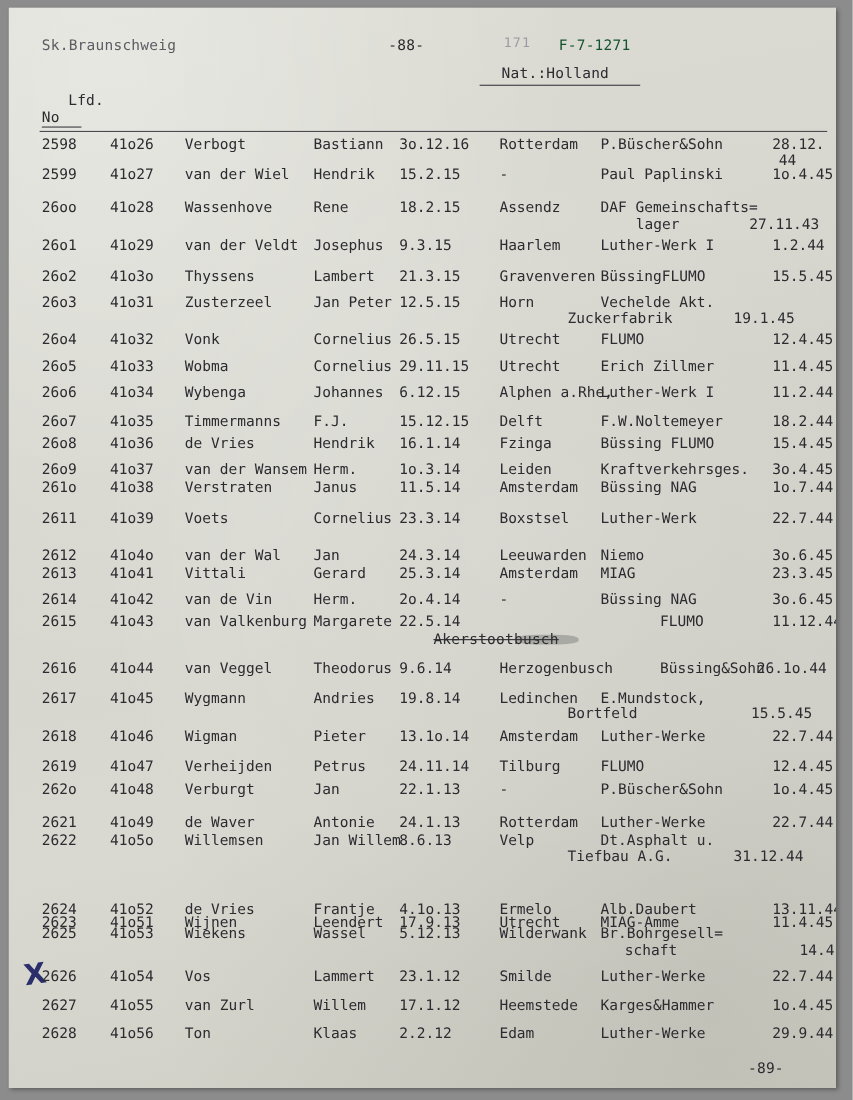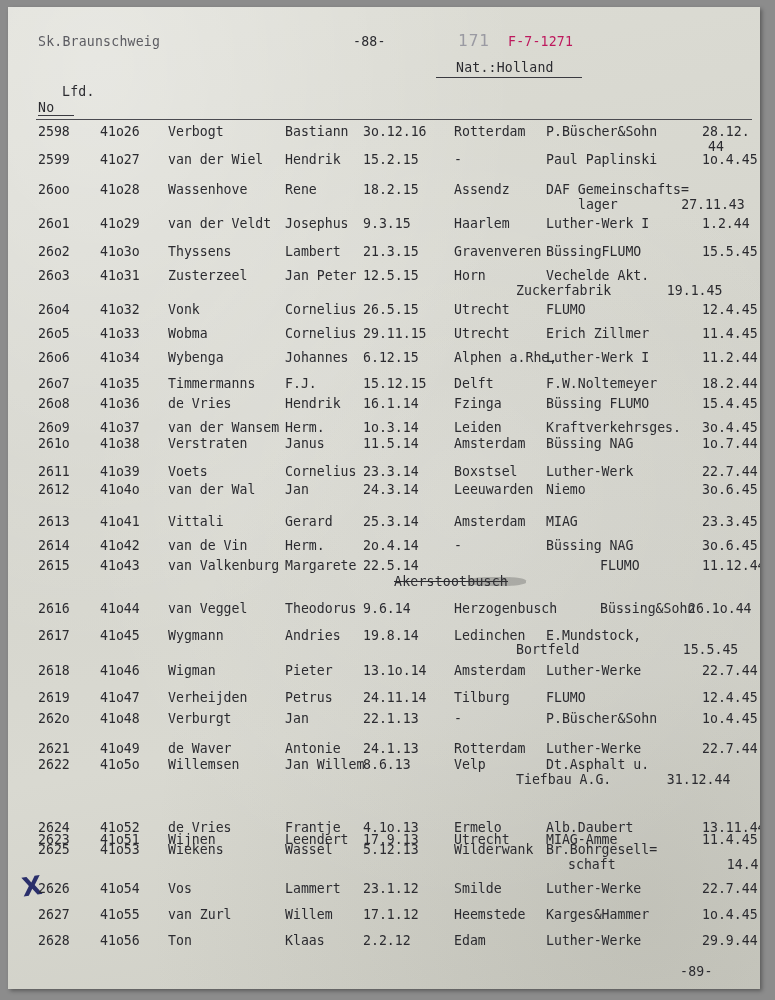--- a/index.html
+++ b/index.html
@@ -45,21 +45,21 @@
     line-height: 1;
     padding-left: 15px;
   }
   .tx {
     position: absolute;
     white-space: pre;
     font-family: "DejaVu Sans Mono", monospace;
     letter-spacing: 0.2px;
   }
   .faint { color: #5c5c62; }
-  .vfaint { color: #be185d; }
+  .vfaint { color: #14532d; }
   .strike { text-decoration: line-through; }
   .hdr-rule {
     position: absolute;
     background: #3a3a40;
     height: 1px;
   }
   .row-line { position: absolute; white-space: pre; }
   
   .c-no      { position: absolute; left: 0px;   white-space: pre; }
   .c-lfd     { position: absolute; left: 62px;  white-space: pre; }
@@ -93,21 +93,21 @@
   }
 </style>
 </head>
 <body>
 
 <div id="page">
   <div class="sheet-inner">
 
     <div class="tx faint" style="left:30px; top:28px;">Sk.Braunschweig</div>
     <div class="tx" style="left:345px; top:28px;">-88-</div>
-    <div class="tx stamp-faint" style="left:450px; top:26px; font-size:16px;">171</div>
+    <div class="tx stamp-faint" style="left:450px; top:26px; font-size:12px;">171</div>
     <div class="tx vfaint" style="left:500px; top:28px;">F-7-1271</div>
 
     <div class="tx" style="left:448px; top:54px;">Nat.:Holland</div>
     <div class="hdr-rule" style="left:428px; top:70px; width:146px;"></div>
 
     <div class="tx" style="left:30px; top:78px;margin-left:24px;">Lfd.</div>
     <div class="tx" style="left:30px; top:94px;">No</div>
     <div class="hdr-rule" style="left:30px; top:108px; width:36px;"></div>
 
     <div class="hdr-rule" style="left:28px; top:112px; width:716px; background:#4a4a50;"></div>
@@ -125,21 +125,21 @@
         <div class="row-line" style="left: 30px; top: 238px; height: 18px; width: 714px; position: absolute;"><div class="c-no">26o2</div><div class="c-lfd">41o3o</div><div class="c-name">Thyssens</div><div class="c-first">Lambert</div><div class="c-date">21.3.15</div><div class="c-place">Gravenveren</div><div class="c-emp">BüssingFLUMO</div><div class="c-d2">15.5.45</div></div>
         <div class="row-line" style="left: 30px; top: 262px; height: 18px; width: 714px; position: absolute;"><div class="c-no">26o3</div><div class="c-lfd">41o31</div><div class="c-name">Zusterzeel</div><div class="c-first">Jan Peter</div><div class="c-date">12.5.15</div><div class="c-place">Horn</div><div class="c-emp">Vechelde Akt.</div><div class="c-d2"></div><div class="c-cont" style="left: 478px; top: 15px;">Zuckerfabrik       19.1.45</div></div>
         <div class="row-line" style="left: 30px; top: 296px; height: 18px; width: 714px; position: absolute;"><div class="c-no">26o4</div><div class="c-lfd">41o32</div><div class="c-name">Vonk</div><div class="c-first">Cornelius</div><div class="c-date">26.5.15</div><div class="c-place">Utrecht</div><div class="c-emp">FLUMO</div><div class="c-d2">12.4.45</div></div>
         <div class="row-line" style="left: 30px; top: 320px; height: 18px; width: 714px; position: absolute;"><div class="c-no">26o5</div><div class="c-lfd">41o33</div><div class="c-name">Wobma</div><div class="c-first">Cornelius</div><div class="c-date">29.11.15</div><div class="c-place">Utrecht</div><div class="c-emp">Erich Zillmer</div><div class="c-d2">11.4.45</div></div>
         <div class="row-line" style="left: 30px; top: 344px; height: 18px; width: 714px; position: absolute;"><div class="c-no">26o6</div><div class="c-lfd">41o34</div><div class="c-name">Wybenga</div><div class="c-first">Johannes</div><div class="c-date">6.12.15</div><div class="c-place">Alphen a.Rhe,</div><div class="c-emp">Luther-Werk I</div><div class="c-d2">11.2.44</div></div>
         <div class="row-line" style="left: 30px; top: 370px; height: 18px; width: 714px; position: absolute;"><div class="c-no">26o7</div><div class="c-lfd">41o35</div><div class="c-name">Timmermanns</div><div class="c-first">F.J.</div><div class="c-date">15.12.15</div><div class="c-place">Delft</div><div class="c-emp">F.W.Noltemeyer</div><div class="c-d2">18.2.44</div></div>
         <div class="row-line" style="left: 30px; top: 390px; height: 18px; width: 714px; position: absolute;"><div class="c-no">26o8</div><div class="c-lfd">41o36</div><div class="c-name">de Vries</div><div class="c-first">Hendrik</div><div class="c-date">16.1.14</div><div class="c-place">Fzinga</div><div class="c-emp">Büssing FLUMO</div><div class="c-d2">15.4.45</div></div>
         <div class="row-line" style="left: 30px; top: 414px; height: 18px; width: 714px; position: absolute;"><div class="c-no">26o9</div><div class="c-lfd">41o37</div><div class="c-name">van der Wansem</div><div class="c-first">Herm.</div><div class="c-date">1o.3.14</div><div class="c-place">Leiden</div><div class="c-emp">Kraftverkehrsges.</div><div class="c-d2">3o.4.45</div></div>
         <div class="row-line" style="left: 30px; top: 430px; height: 18px; width: 714px; position: absolute;"><div class="c-no">261o</div><div class="c-lfd">41o38</div><div class="c-name">Verstraten</div><div class="c-first">Janus</div><div class="c-date">11.5.14</div><div class="c-place">Amsterdam</div><div class="c-emp">Büssing NAG</div><div class="c-d2">1o.7.44</div></div>
         <div class="row-line" style="left: 30px; top: 458px; height: 18px; width: 714px; position: absolute;"><div class="c-no">2611</div><div class="c-lfd">41o39</div><div class="c-name">Voets</div><div class="c-first">Cornelius</div><div class="c-date">23.3.14</div><div class="c-place">Boxstsel</div><div class="c-emp">Luther-Werk</div><div class="c-d2">22.7.44</div></div>
-        <div class="row-line" style="left: 30px; top: 476px; height: 18px; width: 714px; position: absolute; text-decoration: underline;"><div class="c-no">2612</div><div class="c-lfd">41o4o</div><div class="c-name">van der Wal</div><div class="c-first">Jan</div><div class="c-date">24.3.14</div><div class="c-place">Leeuwarden</div><div class="c-emp">Niemo</div><div class="c-d2">3o.6.45</div></div>
+        <div class="row-line" style="left: 30px; top: 492px; height: 18px; width: 714px; position: absolute; text-decoration: underline;"><div class="c-no">2612</div><div class="c-lfd">41o4o</div><div class="c-name">van der Wal</div><div class="c-first">Jan</div><div class="c-date">24.3.14</div><div class="c-place">Leeuwarden</div><div class="c-emp">Niemo</div><div class="c-d2">3o.6.45</div></div>
         <div class="row-line" style="left: 30px; top: 508px; height: 18px; width: 714px; position: absolute;"><div class="c-no">2613</div><div class="c-lfd">41o41</div><div class="c-name">Vittali</div><div class="c-first">Gerard</div><div class="c-date">25.3.14</div><div class="c-place">Amsterdam</div><div class="c-emp">MIAG</div><div class="c-d2">23.3.45</div></div>
         <div class="row-line" style="left: 30px; top: 532px; height: 18px; width: 714px; position: absolute;"><div class="c-no">2614</div><div class="c-lfd">41o42</div><div class="c-name">van de Vin</div><div class="c-first">Herm.</div><div class="c-date">2o.4.14</div><div class="c-place">-</div><div class="c-emp">Büssing NAG</div><div class="c-d2">3o.6.45</div></div>
         <div class="row-line" style="left: 30px; top: 552px; height: 18px; width: 714px; position: absolute;"><div class="c-no">2615</div><div class="c-lfd">41o43</div><div class="c-name">van Valkenburg</div><div class="c-first">Margarete</div><div class="c-date">22.5.14</div><div class="c-place"></div><div class="c-emp" style="left: 562px;">FLUMO</div><div class="c-d2">11.12.44</div></div>
         <div class="row-line" style="left: 30px; top: 595px; height: 18px; width: 714px; position: absolute;"><div class="c-no">2616</div><div class="c-lfd">41o44</div><div class="c-name">van Veggel</div><div class="c-first">Theodorus</div><div class="c-date">9.6.14</div><div class="c-place">Herzogenbusch</div><div class="c-emp" style="left: 562px;">Büssing&amp;Sohn</div><div class="c-d2" style="left: 650px;">26.1o.44</div></div>
         <div class="row-line" style="left: 30px; top: 622px; height: 18px; width: 714px; position: absolute;"><div class="c-no">2617</div><div class="c-lfd">41o45</div><div class="c-name">Wygmann</div><div class="c-first">Andries</div><div class="c-date">19.8.14</div><div class="c-place">Ledinchen</div><div class="c-emp">E.Mundstock,</div><div class="c-d2"></div><div class="c-cont" style="left: 478px; top: 14px;">Bortfeld             15.5.45</div></div>
         <div class="row-line" style="left: 30px; top: 657px; height: 18px; width: 714px; position: absolute;"><div class="c-no">2618</div><div class="c-lfd">41o46</div><div class="c-name">Wigman</div><div class="c-first">Pieter</div><div class="c-date">13.1o.14</div><div class="c-place">Amsterdam</div><div class="c-emp">Luther-Werke</div><div class="c-d2">22.7.44</div></div>
         <div class="row-line" style="left: 30px; top: 684px; height: 18px; width: 714px; position: absolute;"><div class="c-no">2619</div><div class="c-lfd">41o47</div><div class="c-name">Verheijden</div><div class="c-first">Petrus</div><div class="c-date">24.11.14</div><div class="c-place">Tilburg</div><div class="c-emp">FLUMO</div><div class="c-d2">12.4.45</div></div>
         <div class="row-line" style="left: 30px; top: 705px; height: 18px; width: 714px; position: absolute;"><div class="c-no">262o</div><div class="c-lfd">41o48</div><div class="c-name">Verburgt</div><div class="c-first">Jan</div><div class="c-date">22.1.13</div><div class="c-place">-</div><div class="c-emp">P.Büscher&amp;Sohn</div><div class="c-d2">1o.4.45</div></div>
         <div class="row-line" style="left: 30px; top: 735px; height: 18px; width: 714px; position: absolute;"><div class="c-no">2621</div><div class="c-lfd">41o49</div><div class="c-name">de Waver</div><div class="c-first">Antonie</div><div class="c-date">24.1.13</div><div class="c-place">Rotterdam</div><div class="c-emp">Luther-Werke</div><div class="c-d2">22.7.44</div></div>
         <div class="row-line" style="left: 30px; top: 751px; height: 18px; width: 714px; position: absolute;"><div class="c-no">2622</div><div class="c-lfd">41o5o</div><div class="c-name">Willemsen</div><div class="c-first">Jan Willem</div><div class="c-date">8.6.13</div><div class="c-place">Velp</div><div class="c-emp">Dt.Asphalt u.</div><div class="c-d2"></div><div class="c-cont" style="left: 478px; top: 15px;">Tiefbau A.G.       31.12.44</div></div>

